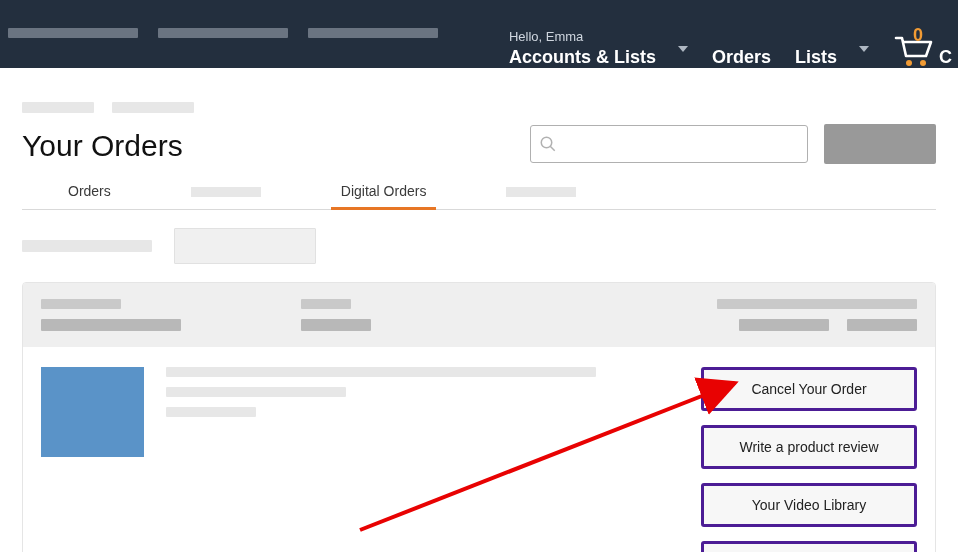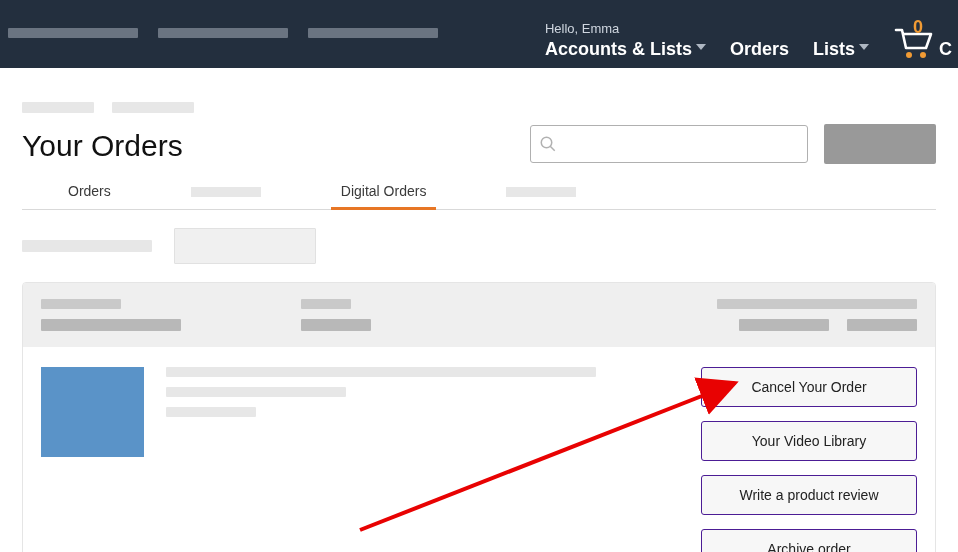--- a/index.html
+++ b/index.html
@@ -1,22 +1,22 @@
 <!DOCTYPE html>
 <html><head>
 <meta charset="utf-8">
 <style>
 html,body{margin:0;padding:0;font-family:Arial,Helvetica,sans-serif;background:#fff;color:#111;width:958px;height:552px;overflow:hidden}
 .navbar{background:#232f3e;color:#fff;height:68px;position:relative}
 .nav-ph-row{position:absolute;top:28px;left:8px;right:0;display:flex;gap:20px}
 .nav-ph{height:10px;background:#6a7481;border-radius:1px}
-.nav-right{position:absolute;top:8px;right:0;display:flex;align-items:flex-end;gap:24px;height:52px}
+.nav-right{position:absolute;top:16px;right:0;display:flex;align-items:flex-end;gap:24px;height:52px}
 .nav-slot{display:flex;flex-direction:column;justify-content:flex-end;line-height:1.25;cursor:pointer}
 .nav-small{font-size:13px;color:#cfd6df}
-.nav-big{font-size:18px;font-weight:700;color:#fff;display:flex;align-items:center;gap:4px}
+.nav-big{font-size:18px;font-weight:700;color:#fff;display:flex;gap:22px}
 .caret{width:0;height:0;border-left:5px solid transparent;border-right:5px solid transparent;border-top:6px solid #aeb7c2;margin-bottom:3px}
 .cart{display:flex;align-items:flex-end;gap:4px;padding-right:6px;cursor:pointer}
 .cart svg{display:block}
 .cart-count{color:#f19b34;font-weight:700;font-size:18px;position:relative;left:-26px;top:-22px;width:0}
 .cart-label{font-size:18px;font-weight:700;color:#fff;margin-left:-4px}
 .content{padding:18px 22px 0 22px}
 .bc-row{display:flex;gap:18px;margin:16px 0 10px 0}
 .ph{background:#e7e7e7;border-radius:1px}
 .title{font-size:30px;font-weight:400;margin:6px 0 2px 0}
 .title-row{display:flex;align-items:center;justify-content:space-between}
@@ -30,21 +30,21 @@
 .tab.active::after{content:"";position:absolute;left:-6px;right:-6px;bottom:-1px;height:3px;background:#e77625}
 .tab-ph{width:70px;height:10px;background:#e7e7e7;margin-top:4px}
 .filter-row{display:flex;gap:22px;align-items:center;margin:18px 0}
 .order-card{border:1px solid #e5e5e5;border-radius:4px;overflow:hidden}
 .order-head{background:#efefef;padding:16px 18px;display:flex;justify-content:space-between;gap:30px}
 .oh-col{display:flex;flex-direction:column;gap:10px}
 .order-body{display:flex;padding:20px 18px;gap:22px}
 .thumb{width:103px;height:90px;background:#5a93c8}
 .lines{display:flex;flex-direction:column;gap:10px;flex:1}
 .actions{width:216px;display:flex;flex-direction:column;gap:14px}
-.action-btn{border:1px solid #4c1d95;background:#f7f7f7;border-radius:3px;height:38px;display:flex;align-items:center;justify-content:center;font-size:14px;color:#222;cursor:pointer}
+.action-btn{border:3px solid #4c1d95;background:#f7f7f7;border-radius:3px;height:38px;display:flex;align-items:center;justify-content:center;font-size:14px;color:#222;cursor:pointer}
 .arrow{position:absolute;pointer-events:none}
 </style>
 </head>
 <body>
 
 <div class="navbar">
   <div class="nav-ph-row">
     <div class="nav-ph" style="width:130px"></div>
     <div class="nav-ph" style="width:130px"></div>
     <div class="nav-ph" style="width:130px"></div>
@@ -136,22 +136,22 @@
 
     <div class="order-body">
       <div class="thumb"></div>
       <div class="lines">
         <div class="ph" style="width:430px;height:10px"></div>
         <div class="ph" style="width:180px;height:10px"></div>
         <div class="ph" style="width:90px;height:10px"></div>
       </div>
       <div class="actions">
         <div class="action-btn">Cancel Your Order</div>
+        <div class="action-btn">Write a product review</div>
         <div class="action-btn">Your Video Library</div>
-        <div class="action-btn">Write a product review</div>
         <div class="action-btn">Archive order</div>
       </div>
     </div>
   </div>
 </div>
 
 <svg class="arrow" style="left:350px;top:365px" width="410" height="180">
   <defs>
     <marker id="ah" markerWidth="12" markerHeight="12" refX="9" refY="5" orient="auto">
       <path d="M0,0 L10,5 L0,10 z" fill="#e80202"></path>

